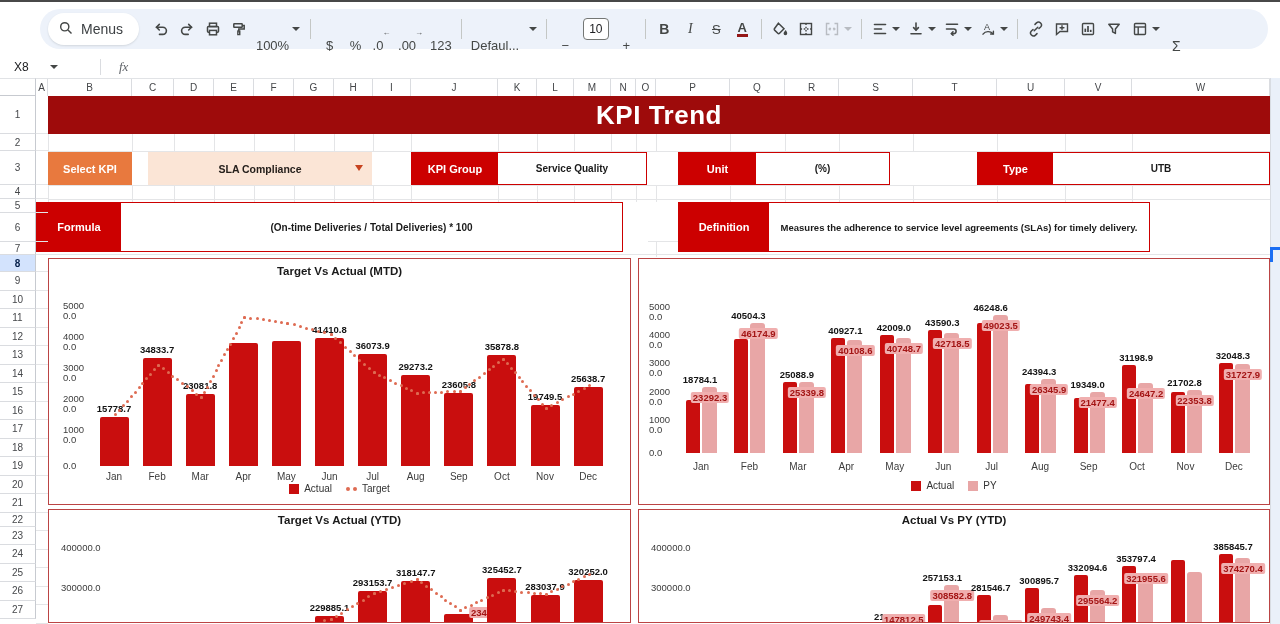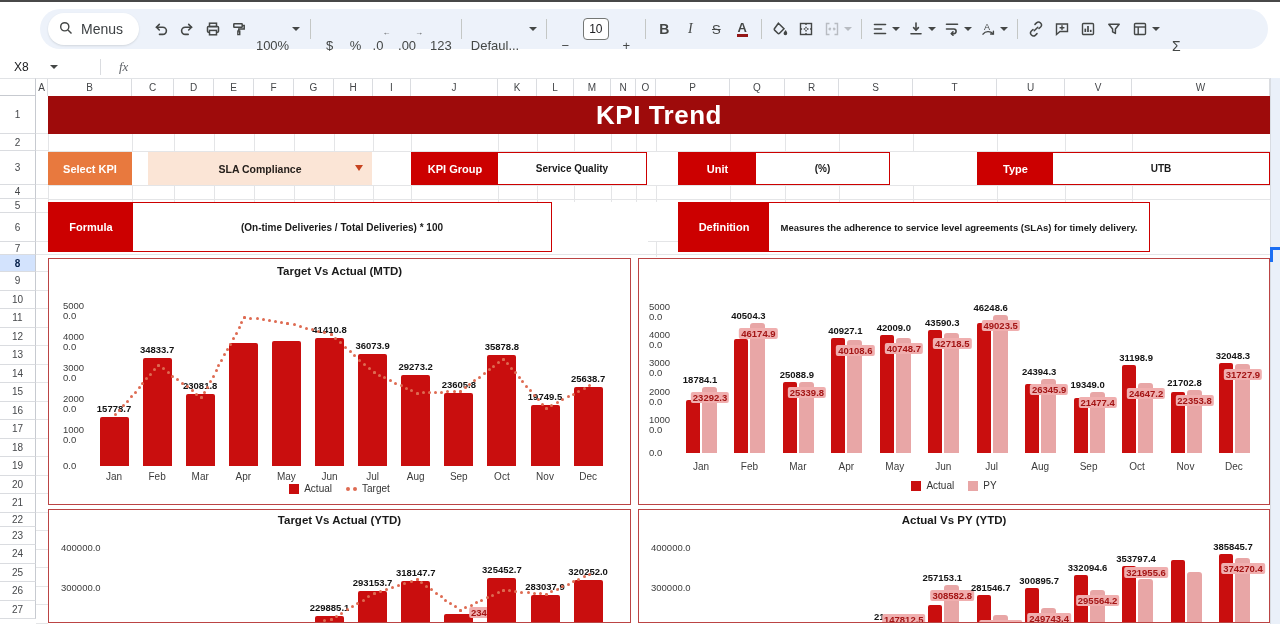--- a/index.html
+++ b/index.html
@@ -363,21 +363,21 @@
     </div>
     <div class="info-box" style="left:642px;width:212px">
       <div class="lab" style="width:77px">Unit</div>
       <div class="val">(%)</div>
     </div>
     <div class="info-box" style="left:941px;width:293px">
       <div class="lab" style="width:75px">Type</div>
       <div class="val">UTB</div>
     </div>
 
-    <div class="wide-box" style="left:12px;width:504px">
+    <div class="wide-box" style="left:0;width:587px">
       <div class="lab" style="width:84px">Formula</div>
       <div class="val">(On-time Deliveries / Total Deliveries) * 100</div>
     </div>
     <div class="wide-box" style="left:642px;width:472px">
       <div class="lab" style="width:90px">Definition</div>
       <div class="val" style="font-size:9.5px">Measures the adherence to service level agreements (SLAs) for timely delivery.</div>
     </div>
 
     <div class="chartbox" id="c1" style="left:12px;top:162px;width:583px;height:247px">
         <div class="ctitle" style="top: 6px;">Target Vs Actual (MTD)</div>
@@ -717,21 +717,21 @@
         <div class="bar" style="left: 402.15px; top: 98.1026px; width: 15px; height: 13.8974px; background: rgb(232, 166, 166); border-radius: 3px 3px 0px 0px;"></div>
         <div class="dlabel" style="left: 360.15px; top: 64.6417px;">300895.7</div>
         <div class="dlabel chip" style="left: 410.15px; top: 103.103px;">249743.4</div>
         <div class="bar" style="left: 434.6px; top: 65.1622px; width: 14px; height: 46.8378px; background: rgb(201, 14, 14); border-radius: 2px 2px 0px 0px;"></div>
         <div class="bar" style="left: 450.6px; top: 79.7743px; width: 15px; height: 32.2257px; background: rgb(232, 166, 166); border-radius: 3px 3px 0px 0px;"></div>
         <div class="dlabel" style="left: 408.6px; top: 52.1622px;">332094.6</div>
         <div class="dlabel chip" style="left: 458.6px; top: 84.7743px;">295564.2</div>
         <div class="bar" style="left: 483.05px; top: 56.481px; width: 14px; height: 55.519px; background: rgb(201, 14, 14); border-radius: 2px 2px 0px 0px;"></div>
         <div class="bar" style="left: 499.05px; top: 69.2178px; width: 15px; height: 42.7822px; background: rgb(232, 166, 166); border-radius: 3px 3px 0px 0px;"></div>
         <div class="dlabel" style="left: 457.05px; top: 43.481px;">353797.4</div>
-        <div class="dlabel chip" style="left: 507.05px; top: 57px;">321955.6</div>
+        <div class="dlabel chip" style="left: 507.05px; top: 63px;">321955.6</div>
         <div class="bar" style="left: 531.5px; top: 50px; width: 14px; height: 62px; background: rgb(201, 14, 14); border-radius: 2px 2px 0px 0px;"></div>
         <div class="bar" style="left: 547.5px; top: 62px; width: 15px; height: 50px; background: rgb(232, 166, 166); border-radius: 3px 3px 0px 0px;"></div>
         <div class="bar" style="left: 579.95px; top: 43.6617px; width: 14px; height: 68.3383px; background: rgb(201, 14, 14); border-radius: 2px 2px 0px 0px;"></div>
         <div class="bar" style="left: 595.95px; top: 48.2918px; width: 15px; height: 63.7082px; background: rgb(232, 166, 166); border-radius: 3px 3px 0px 0px;"></div>
         <div class="dlabel" style="left: 553.95px; top: 30.6617px;">385845.7</div>
         <div class="dlabel chip" style="left: 603.95px; top: 53.2918px;">374270.4</div>
       </div>
   <div class="gl" style="left: 12px; top: 38px; width: 1px; height: 17px;"></div>
       <div class="gl" style="left: 96px; top: 38px; width: 1px; height: 17px;"></div>
       <div class="gl" style="left: 138px; top: 38px; width: 1px; height: 17px;"></div>

